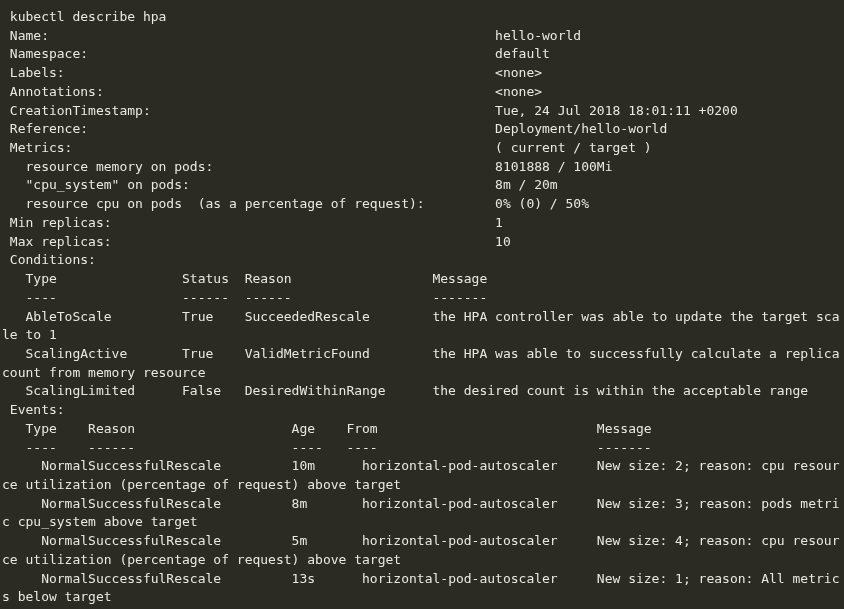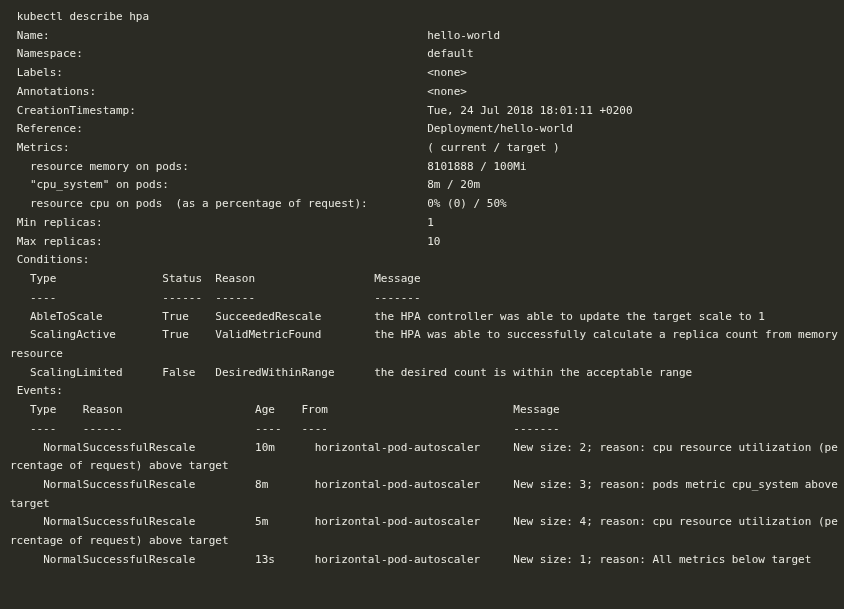--- a/index.html
+++ b/index.html
@@ -7,25 +7,25 @@
     padding: 0;
     background: #2b2b24;
   }
   #terminal {
     position: relative;
     width: 844px;
     height: 609px;
     background: #2b2b24;
     color: #e9e9e1;
     font-family: "DejaVu Sans Mono", "Liberation Mono", monospace;
-    font-size: 11px;
+    font-size: 13px;
     line-height: 18.72px;
     overflow: hidden;
     box-sizing: border-box;
-    padding: 8px 0 0 10px;
+    padding: 8px 0 0 2px;
     -webkit-font-smoothing: none;
   }
   #terminal-output {
     white-space: pre-wrap;
     word-break: break-all;
     overflow-wrap: anywhere;
     letter-spacing: 0px;
     margin: 0;
     padding: 0;
     font: inherit;

